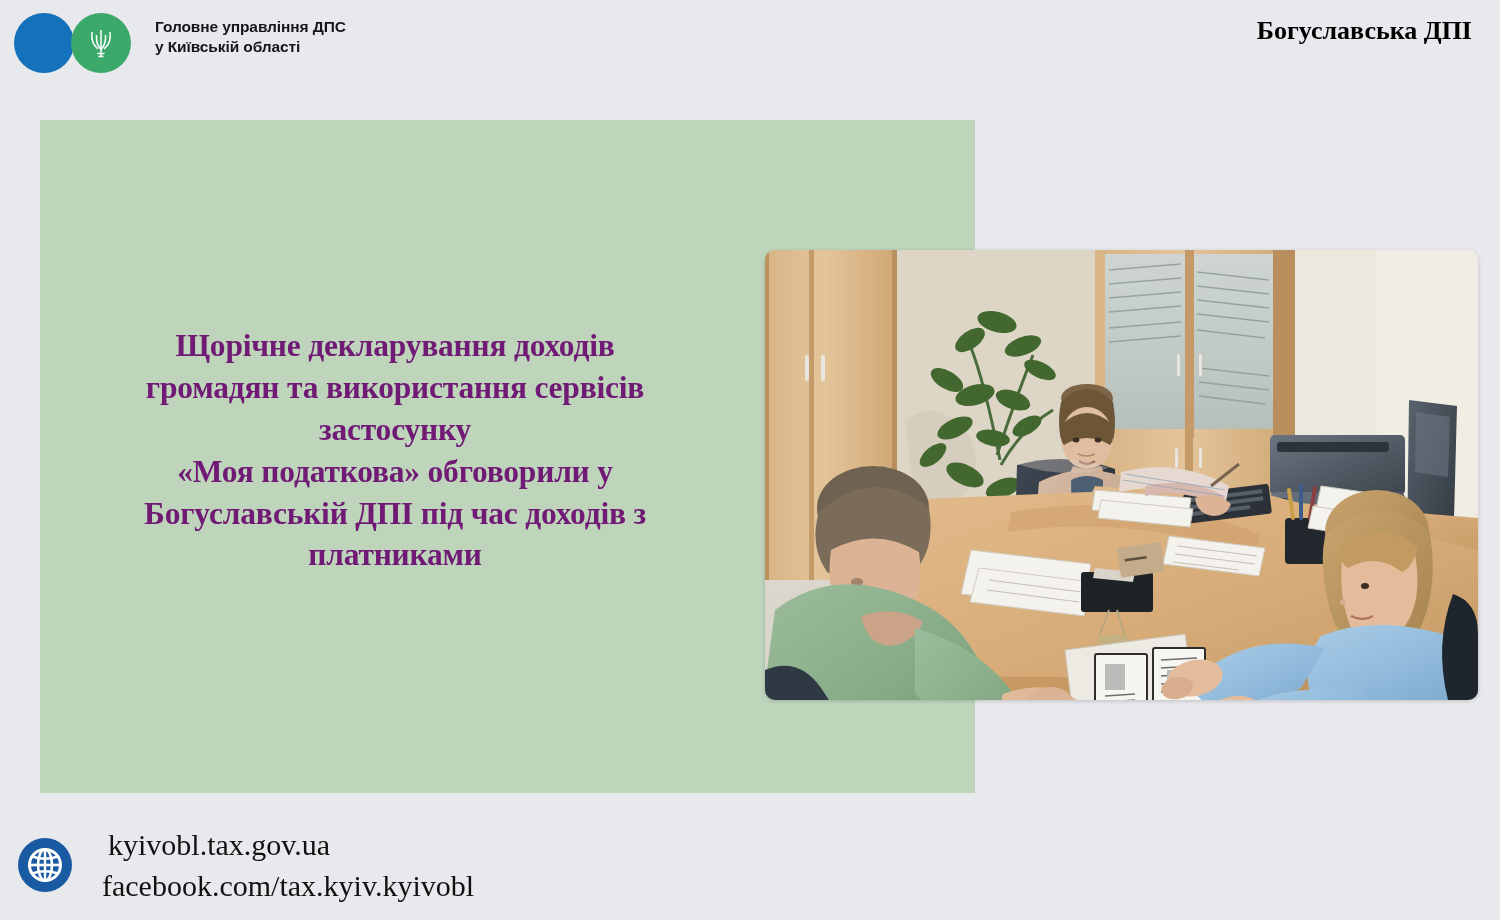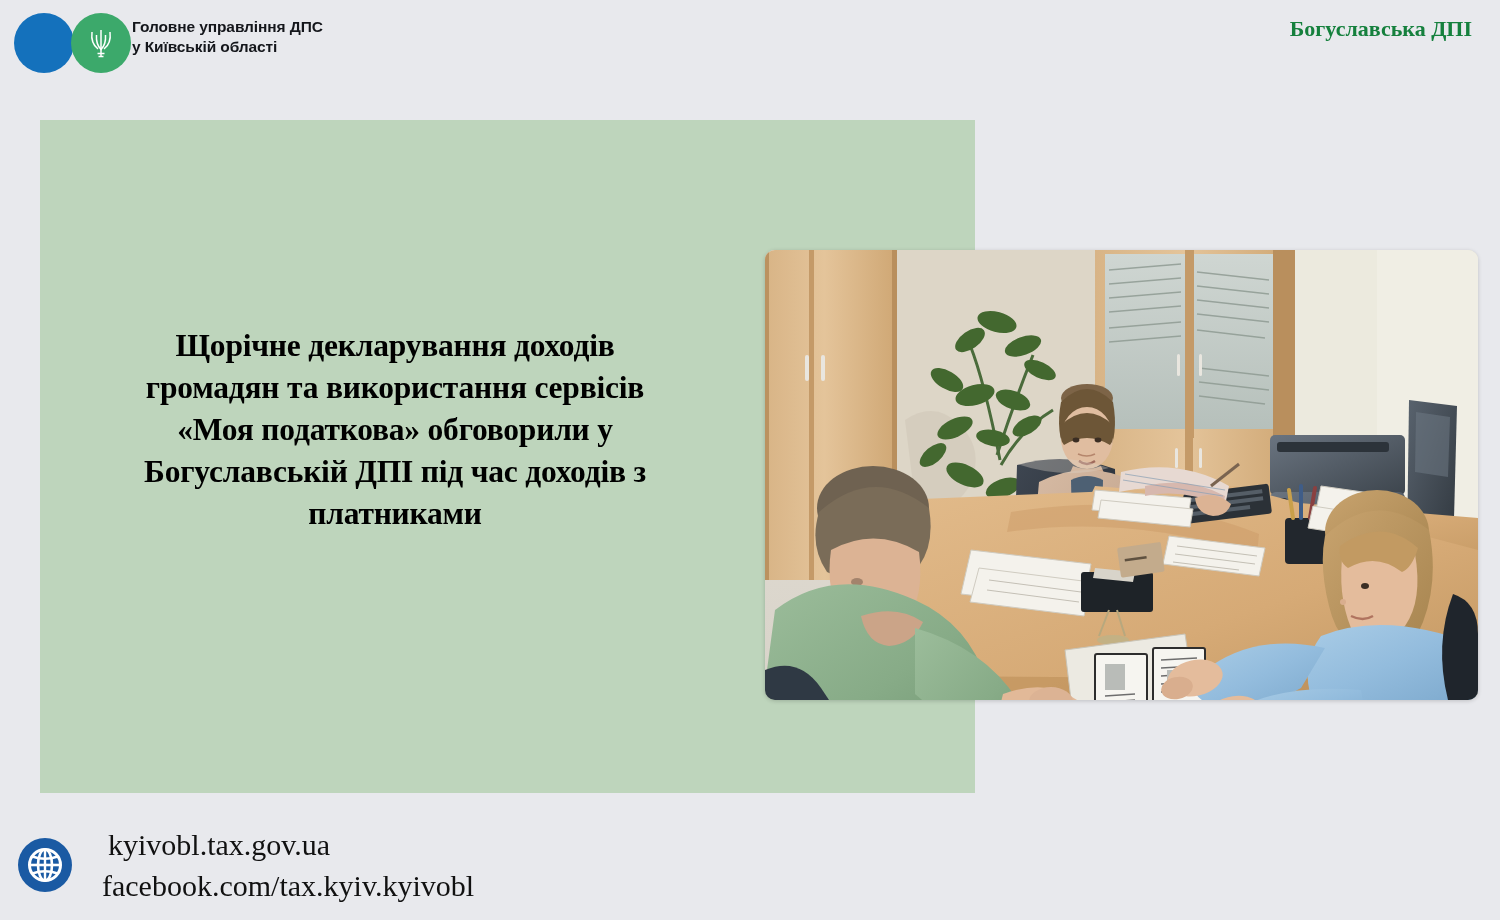--- a/index.html
+++ b/index.html
@@ -61,28 +61,29 @@
     color: #14161b;
     letter-spacing: -0.1px;
     white-space: nowrap;
   }
   .brand-line2, .brand-line3 {
     font-size: 15.5px;
     font-weight: bold;
     color: #14161b;
     letter-spacing: -0.1px;
     white-space: nowrap;
+    margin-left: 23px;
   }
   .brand-line2 { margin-top: 4px; }
 
   .office-name {
     font-family: "Liberation Serif", serif;
-    font-size: 22px;
+    font-size: 26px;
     font-weight: bold;
-    color: #15803d;
+    color: #000000;
     padding: 16px 28px 0 0;
     white-space: nowrap;
   }
 
   
   .green-panel {
     position: absolute;
     left: 40px; top: 120px;
     width: 935px; height: 673px;
     background: #bed5bc;
@@ -90,21 +91,21 @@
 
   .headline {
     position: absolute;
     left: 40px; top: 325px;
     width: 710px;
     text-align: center;
     font-family: "Liberation Serif", serif;
     font-weight: bold;
     font-size: 31.5px;
     line-height: 1.33;
-    color: #000000;
+    color: #701a75;
     letter-spacing: -0.2px;
   }
   .headline .l { display: block; }
 
   
   .photo {
     position: absolute;
     left: 765px; top: 250px;
     width: 713px; height: 450px;
     border-radius: 10px;
@@ -173,20 +174,21 @@
   </div>
 
   <div class="office-name">Богуславська ДПІ</div>
 </div>
 
 <div class="green-panel"></div>
 
 <div class="headline">
   <span class="l">Щорічне декларування доходів</span>
   <span class="l">громадян та використання сервісів</span>
+  <span class="l">застосунку</span>
   <span class="l">«Моя податкова» обговорили у</span>
   <span class="l">Богуславській ДПІ під час доходів з</span>
   <span class="l">платниками</span>
 </div>
 
 <div class="photo">
   <svg viewBox="0 0 713 450" preserveAspectRatio="none">
     <defs>
       <linearGradient id="wallG" x1="0" y1="0" x2="0" y2="1">
         <stop offset="0" stop-color="#e7e2d9"></stop>

